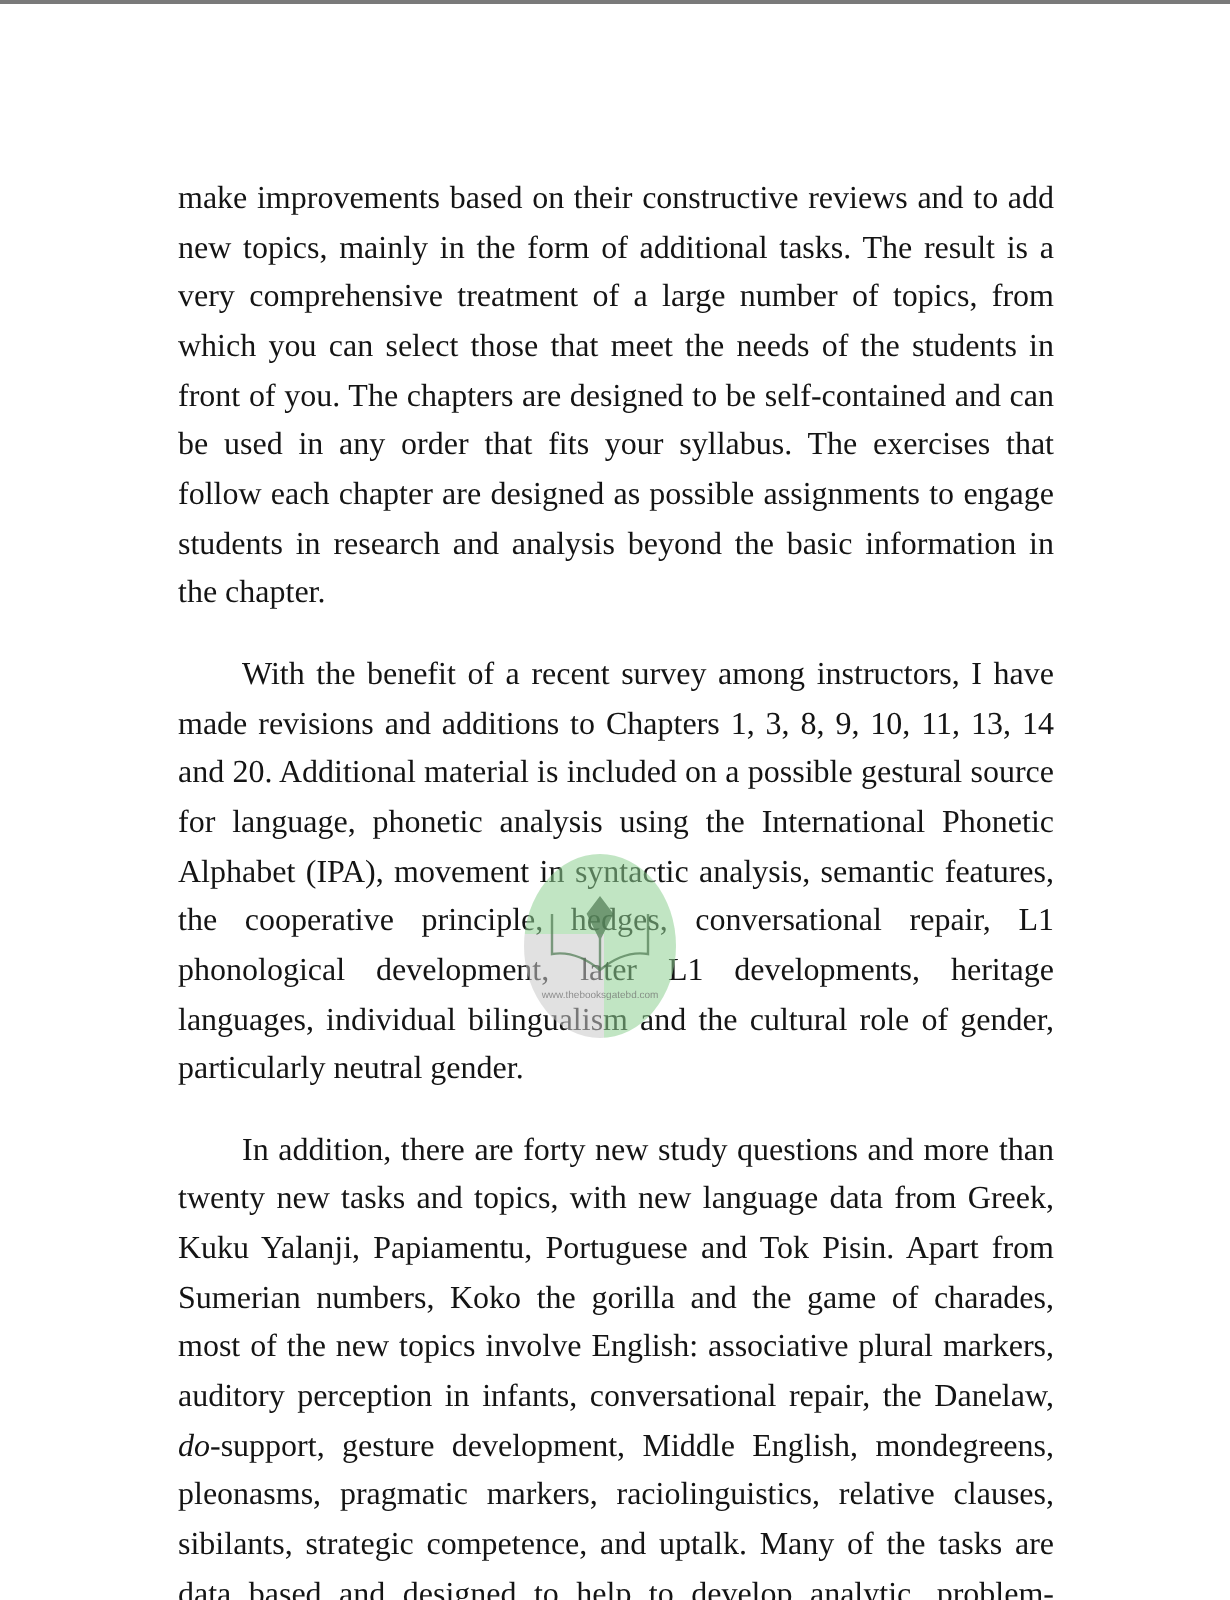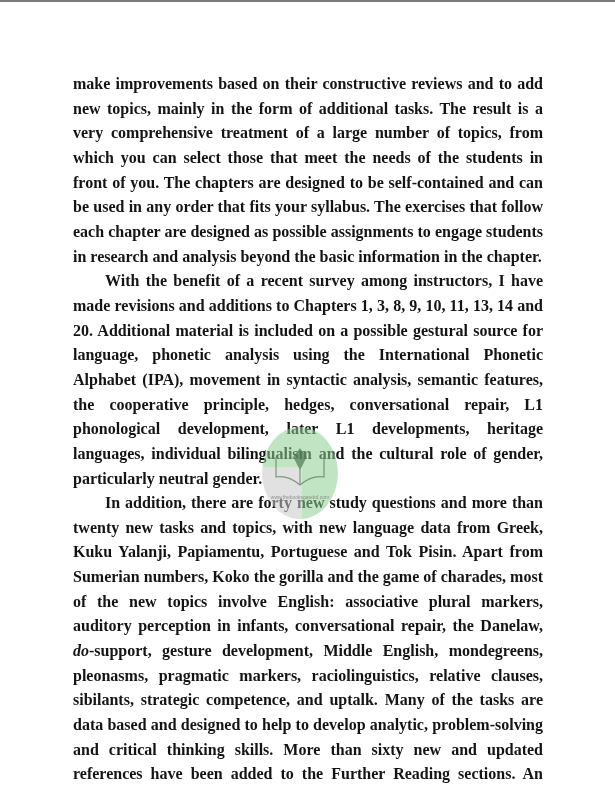--- a/index.html
+++ b/index.html
@@ -5,21 +5,21 @@
   html, body { margin: 0; padding: 0; }
   body {
     width: 615px; height: 800px; background: #ffffff; position: relative; overflow: hidden;
   }
   .topline { position: absolute; left: 0; top: 0; width: 615px; height: 2px; background: #7a7a7a; }
   .page {
     position: absolute; left: 73px; top: 72px; width: 470px;
     font-family: "Liberation Serif", serif; font-size: 16px; line-height: 24.65px;
     color: #141414;
   }
-  .page p { margin: 0; text-align: justify; text-align-last: left; font-weight: bold; }
+  .page p { margin: 16px; text-align: justify; text-align-last: left; }
   .page p.indent { text-indent: 32px; }
   .page p.last-line-justify { text-align-last: justify; }
   .watermark {
     position: absolute; left: 262px; top: 427px; width: 76px; height: 92px;
     pointer-events: none;
   }
 </style>
 </head>
 <body>
 

